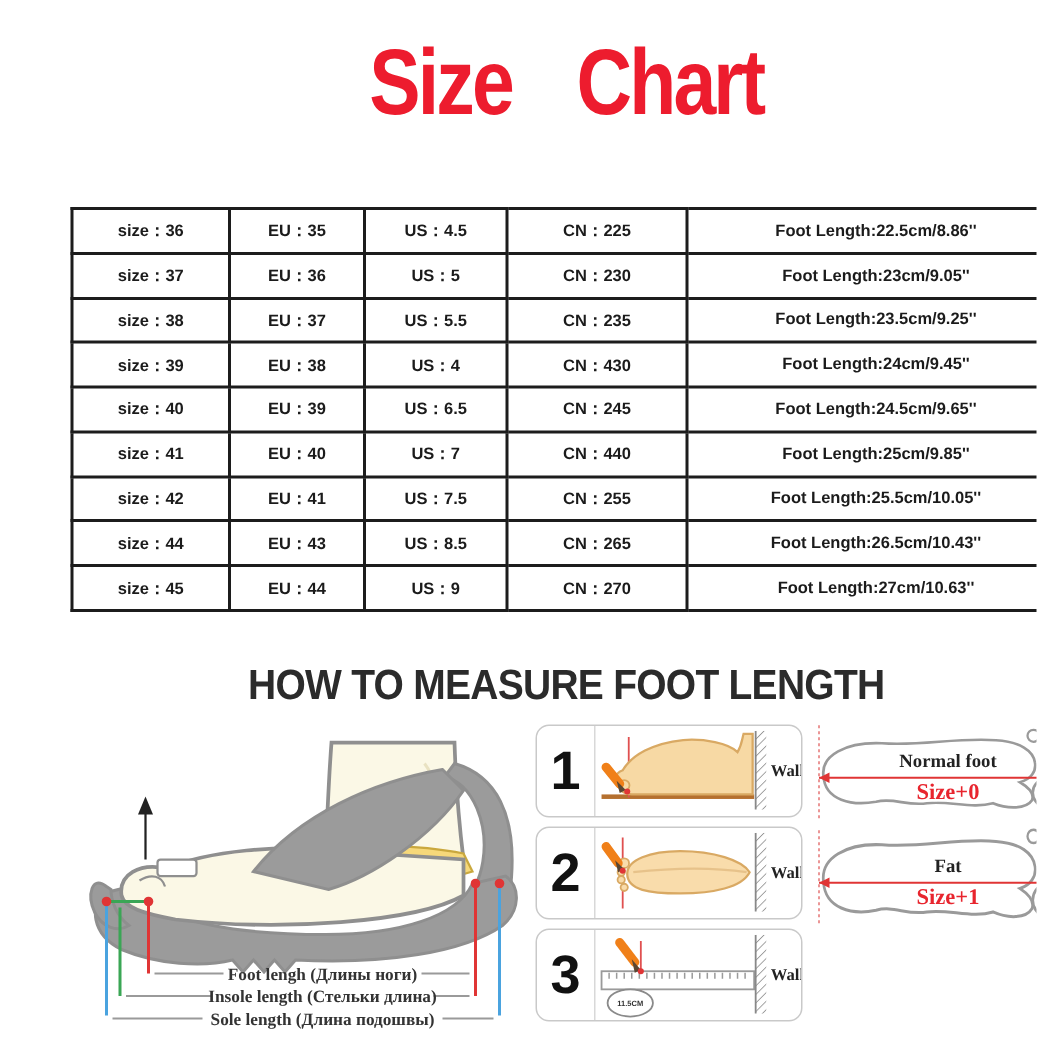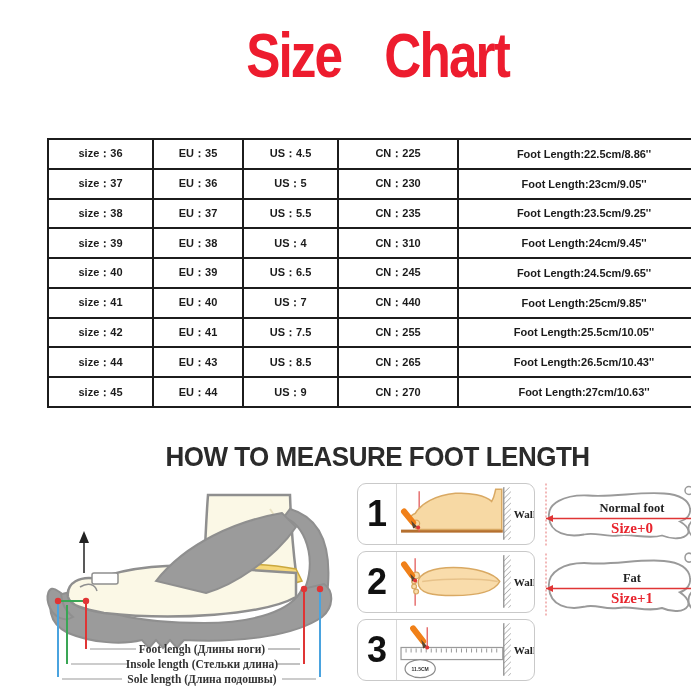--- a/index.html
+++ b/index.html
@@ -13,21 +13,21 @@
   table.size-table{position:absolute;left:15px;top:138px;width:662px;height:270px;
          border-collapse:collapse;table-layout:fixed;}
   table.size-table td{border:2px solid #1c1c1c;text-align:center;vertical-align:middle;
          font-size:11px;font-weight:bold;color:#1b1b1b;padding:0;white-space:nowrap;}
   
   .section-heading{position:absolute;top:441px;left:0;width:100%;text-align:center;
          font-size:26px;font-weight:bold;color:#2b2b2b;letter-spacing:-0.5px;
          transform:scaleY(1.08);}
   
   .bottom{position:absolute;top:481px;left:0;width:691px;height:211px;}
-  .diagram-left{position:absolute;left:2px;top:0;width:318px;height:211px;}
+  .diagram-left{position:absolute;left:15px;top:0;width:318px;height:211px;}
   .steps{position:absolute;left:325px;top:2px;width:178px;display:flex;
          flex-direction:column;gap:6px;}
   .step-box{height:60px;border:1.5px solid #c9c9c9;border-radius:9px;display:flex;
          background:#fff;overflow:hidden;}
   .step-number{width:38px;border-right:1.5px solid #d8d8d8;display:flex;align-items:center;
          justify-content:center;font-size:36px;font-weight:bold;color:#111;}
   .step-illustration{flex:1;position:relative;}
   .step-illustration svg{display:block;width:100%;height:100%;}
   .foot-types{position:absolute;left:508px;top:0;width:180px;display:flex;
          flex-direction:column;gap:3px;text-align:right;}
@@ -69,21 +69,21 @@
         <td>size：38</td>
         <td>EU：37</td>
         <td>US：5.5</td>
         <td>CN：235</td>
         <td>Foot Length:23.5cm/9.25''</td>
       </tr>
       <tr>
         <td>size：39</td>
         <td>EU：38</td>
         <td>US：4</td>
-        <td>CN：310</td>
+        <td>CN：430</td>
         <td>Foot Length:24cm/9.45''</td>
       </tr>
       <tr>
         <td>size：40</td>
         <td>EU：39</td>
         <td>US：6.5</td>
         <td>CN：245</td>
         <td>Foot Length:24.5cm/9.65''</td>
       </tr>
       <tr>

